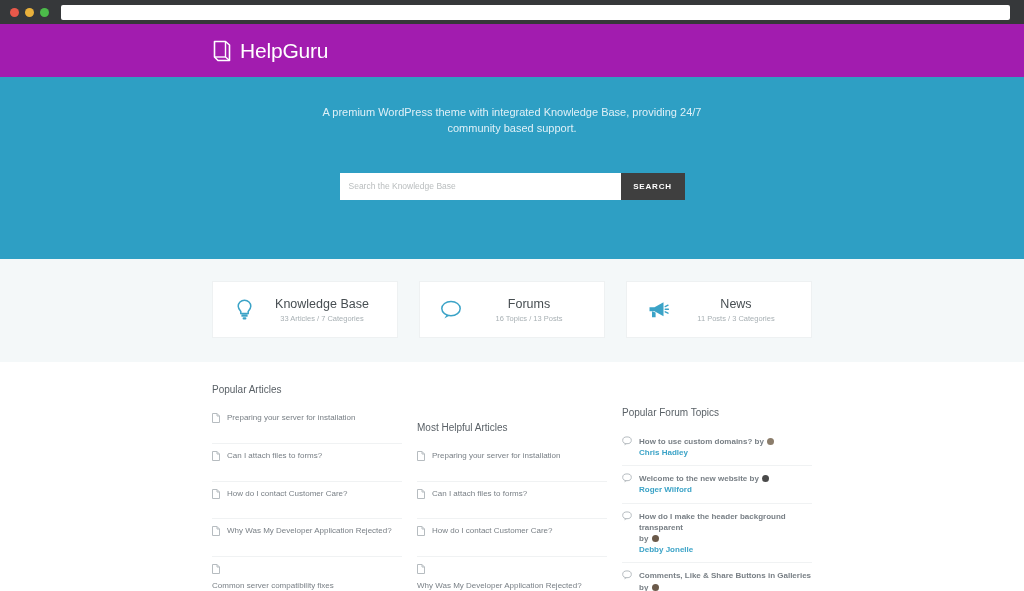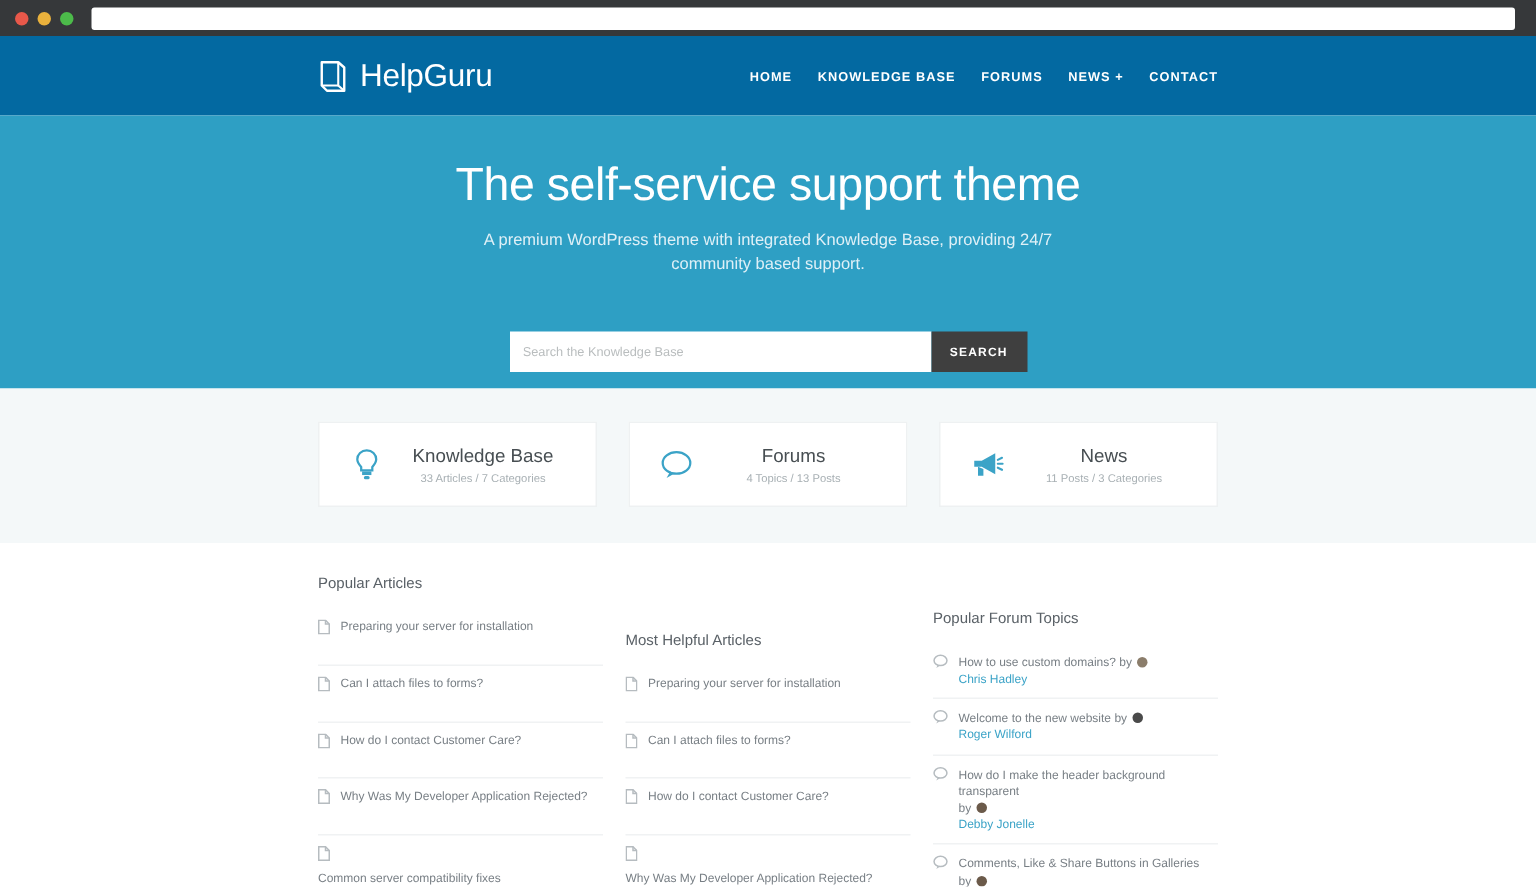--- a/index.html
+++ b/index.html
@@ -21,21 +21,21 @@
   .light.green { background: #4cbb4a; }
   #url-bar {
     flex: 1; height: 15px; margin-left: 12px; margin-right: 4px;
     background: #ffffff; border-radius: 2px;
     font-size: 9px; color: #555; line-height: 15px; padding: 0 6px;
     overflow: hidden; white-space: nowrap;
   }
 
   
   #site-header {
-    height: 53px; background: #0369a1;
+    height: 53px; background: #a21caf;
     display: flex; align-items: center;
   }
   #header-inner { width: 600px; margin: 0 auto; display: flex; align-items: center; justify-content: space-between; }
   #brand { display: flex; align-items: center; gap: 8px; }
   #brand-text { color: #fff; font-size: 21px; font-weight: 400; letter-spacing: -0.2px; }
   #main-nav { display: flex; align-items: center; gap: 17px; }
   .nav-link {
     color: #ffffff; font-size: 8.5px; font-weight: bold;
     letter-spacing: 0.7px; text-decoration: none; cursor: pointer;
     white-space: nowrap;
@@ -91,21 +91,21 @@
   .doc-list { list-style: none; }
   .doc-item {
     display: flex; align-items: flex-start; gap: 7px;
     padding: 7px 0 19px 0; border-bottom: 1px solid #f0f2f3;
     cursor: pointer;
   }
   .doc-item:last-child { border-bottom: none; flex-direction: column; }
   .doc-text { font-size: 8px; color: #787f85; line-height: 1.35; }
   .topic-item {
     display: flex; align-items: flex-start; gap: 7px;
-    padding: 7px 0; border-bottom: 1px solid #f0f2f3; cursor: pointer;
+    padding: 7px 0; border-bottom: 1px solid #f0f2f3; cursor: pointer; font-weight: bold;
   }
   .topic-item:last-child { border-bottom: none; }
   .topic-body { font-size: 8px; color: #787f85; line-height: 1.4; }
   .topic-author { color: #3ba3c7; }
   .avatar {
     display: inline-block; width: 7px; height: 7px; border-radius: 50%;
     background: #8b7d6b; vertical-align: -1px; margin: 0 1px;
   }
   .avatar.a2 { background: #4a4a4a; }
   .avatar.a3 { background: #6b5a4a; }
@@ -133,32 +133,24 @@
     <div id="brand">
       <span>
         <svg width="20" height="24" viewBox="0 0 20 24">
           <path d="M2.5 2.5 L13.5 2.5 L17.5 6 L17.5 21.5 L6 21.5 L2.5 18 Z" fill="none" stroke="#ffffff" stroke-width="1.6" stroke-linejoin="round"></path>
           <path d="M13.5 2.5 L13.5 18 L17.5 21.5" fill="none" stroke="#ffffff" stroke-width="1.4"></path>
           <path d="M2.5 18 L13.5 18" fill="none" stroke="#ffffff" stroke-width="1.4"></path>
         </svg>
       </span>
       <span id="brand-text">HelpGuru</span>
     </div>
-    <div id="main-nav">
-      <a class="nav-link">HOME</a>
-      <a class="nav-link">KNOWLEDGE BASE</a>
-      <a class="nav-link">FORUMS</a>
-      <a class="nav-link">NEWS +</a>
-      <a class="nav-link">CONTACT</a>
-    </div>
   </div>
 </div>
 
 <div id="hero">
-  <div id="hero-title">The self-service support theme</div>
   <div id="hero-subtitle">A premium WordPress theme with integrated Knowledge Base, providing 24/7 community based support.</div>
   <div id="search-form">
     <input id="search-input" type="text" placeholder="Search the Knowledge Base" style="">
     <button id="search-button">SEARCH</button>
   </div>
 </div>
 
 <div id="features-band">
   <div id="feature-cards">
     <div class="feature-card">
@@ -177,21 +169,21 @@
 
     <div class="feature-card">
       <div class="feature-icon">
         <svg width="22" height="20" viewBox="0 0 22 20">
           <ellipse cx="11" cy="8.6" rx="9.2" ry="7.2" fill="none" stroke="#3ba3c7" stroke-width="1.5"></ellipse>
           <path d="M6.8 14.4 L4.4 18.6 L9.6 15.6 Z" fill="#3ba3c7"></path>
         </svg>
       </div>
       <div class="feature-body">
         <div class="feature-title">Forums</div>
-        <div class="feature-meta">4 Topics / 13 Posts</div>
+        <div class="feature-meta">16 Topics / 13 Posts</div>
       </div>
     </div>
 
     <div class="feature-card">
       <div class="feature-icon">
         <svg width="24" height="20" viewBox="0 0 24 20">
           <path d="M3.5 7.2 L8.5 7.2 L17.5 2.2 L17.5 16.2 L8.5 11.2 L3.5 11.2 Z" fill="#3ba3c7"></path>
           <path d="M6 11.2 L6 17.2 L9.6 17.2 L9.6 12.6 Z" fill="#3ba3c7"></path>
           <path d="M19.2 6.6 L22 5.2 M19.2 9.2 L22.4 9.2 M19.2 11.8 L22 13.2" stroke="#3ba3c7" stroke-width="1.4" fill="none" stroke-linecap="round"></path>
         </svg>

